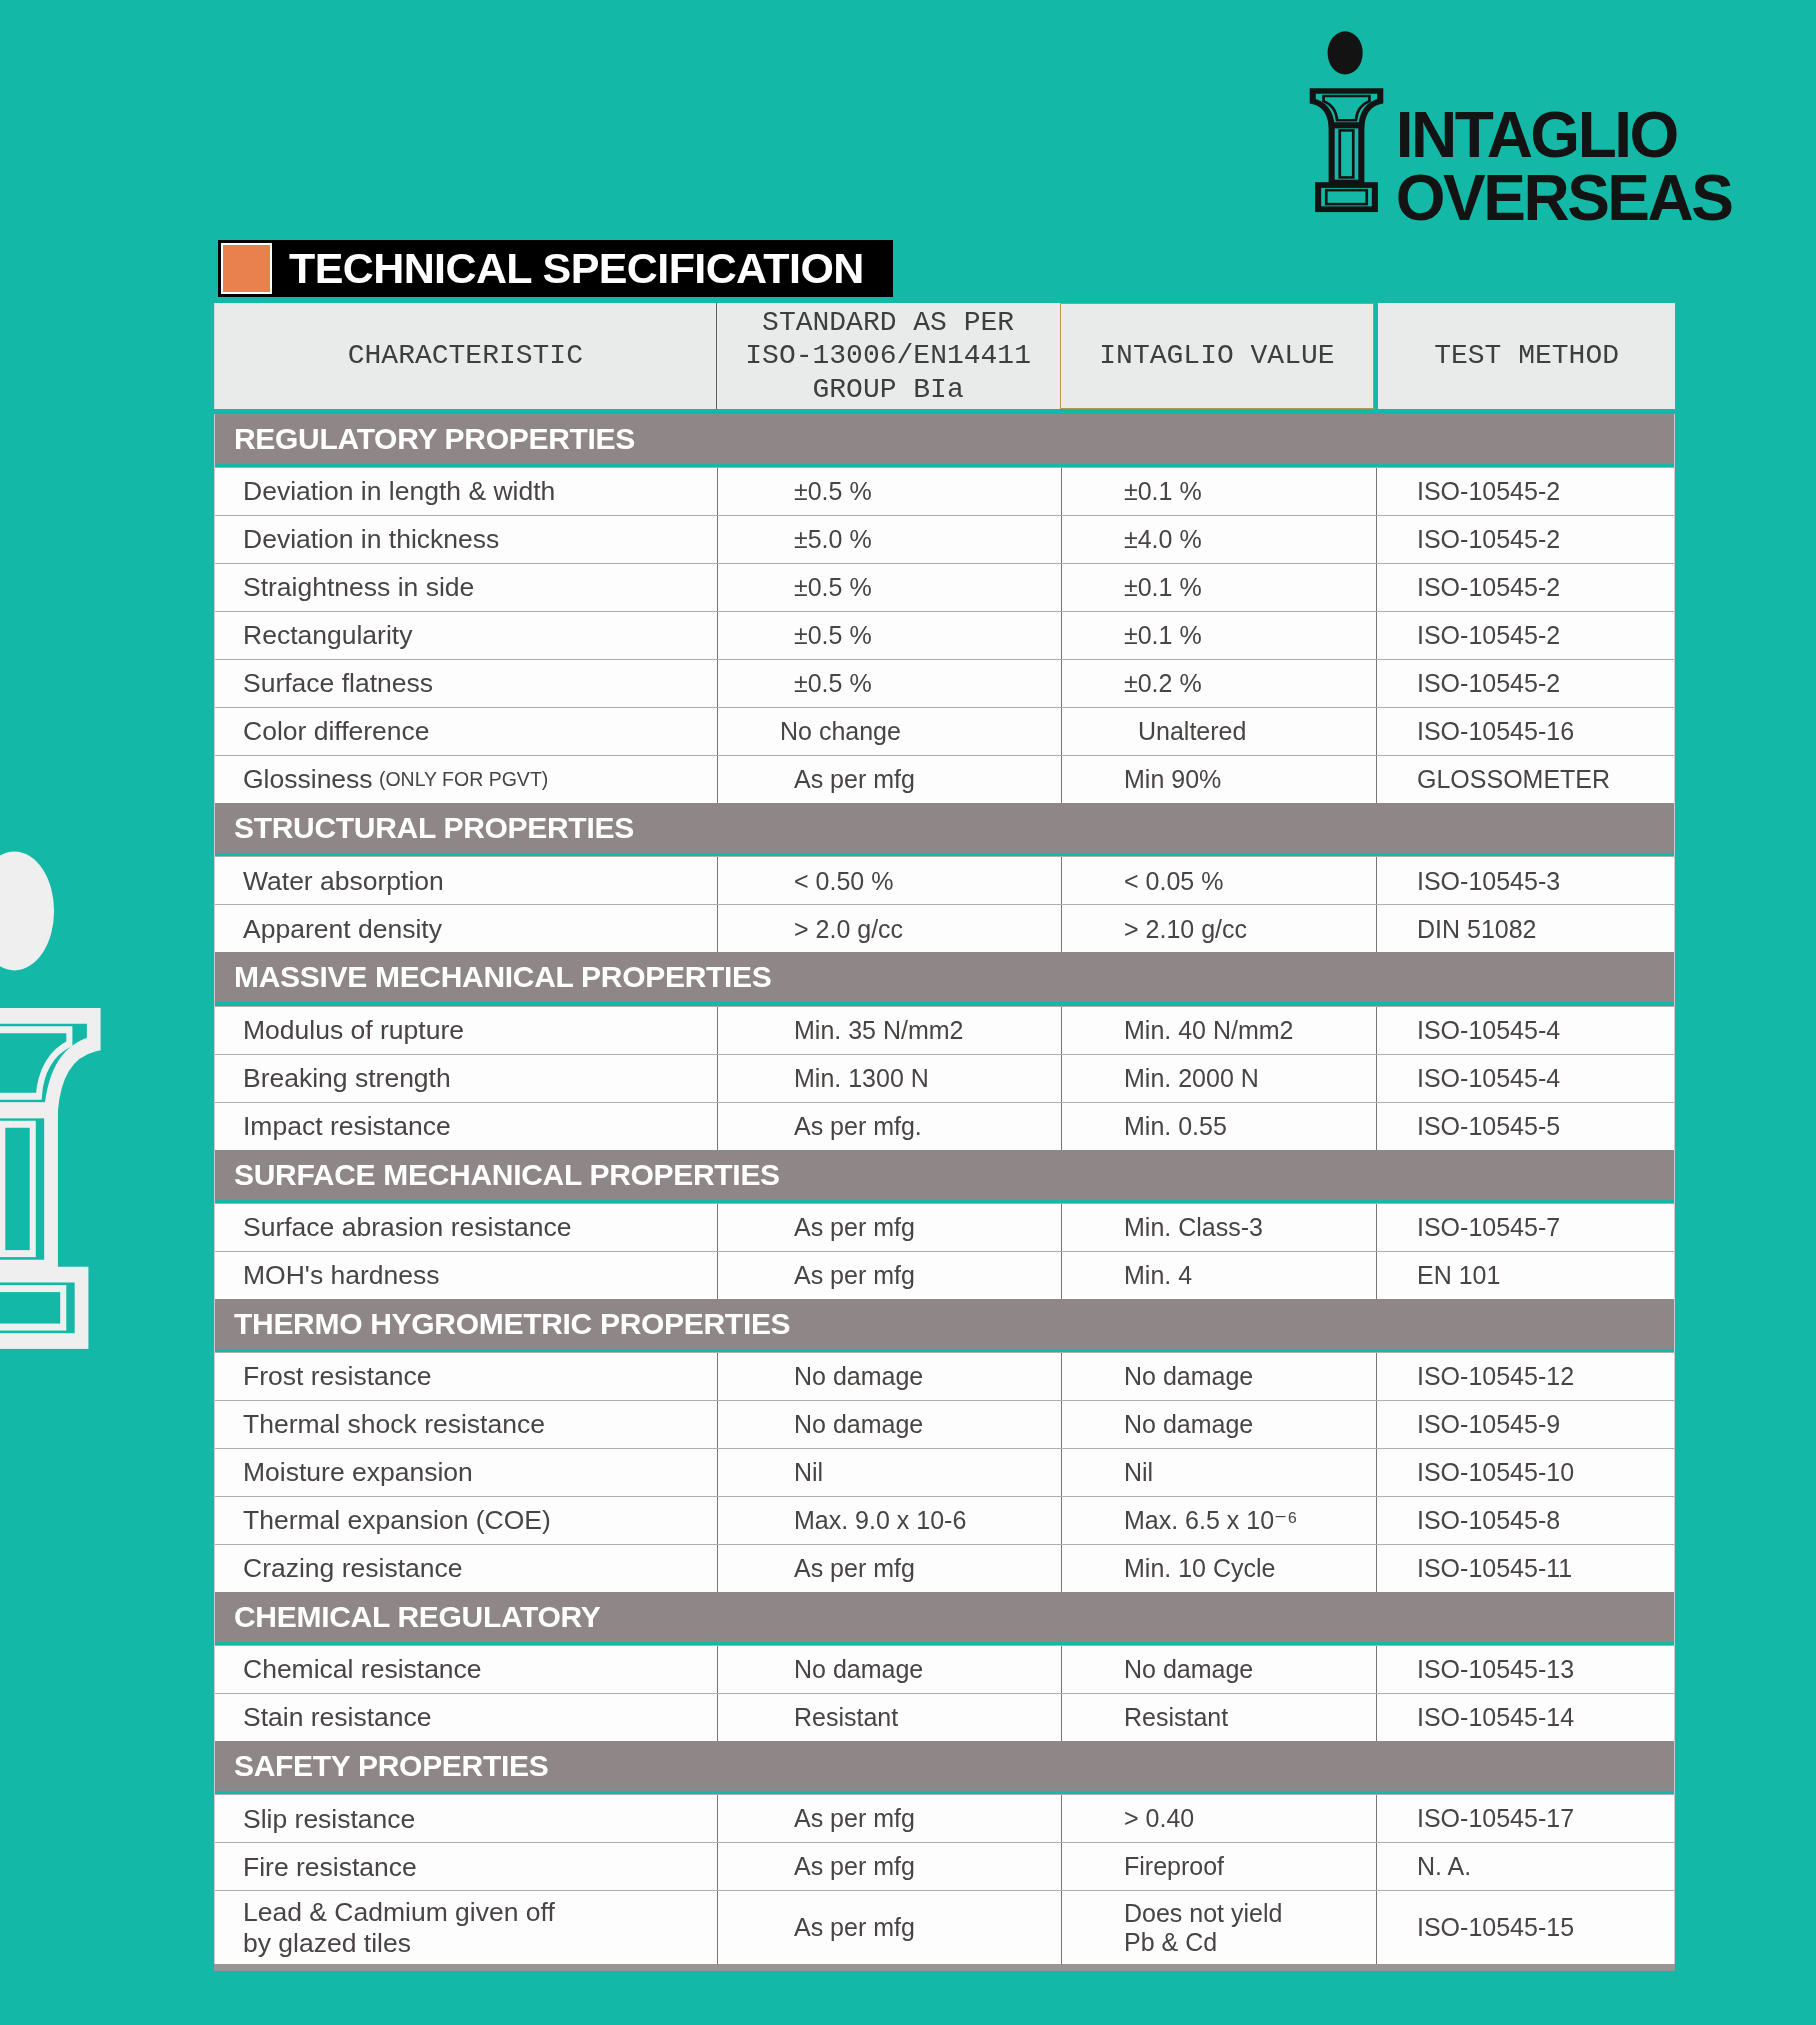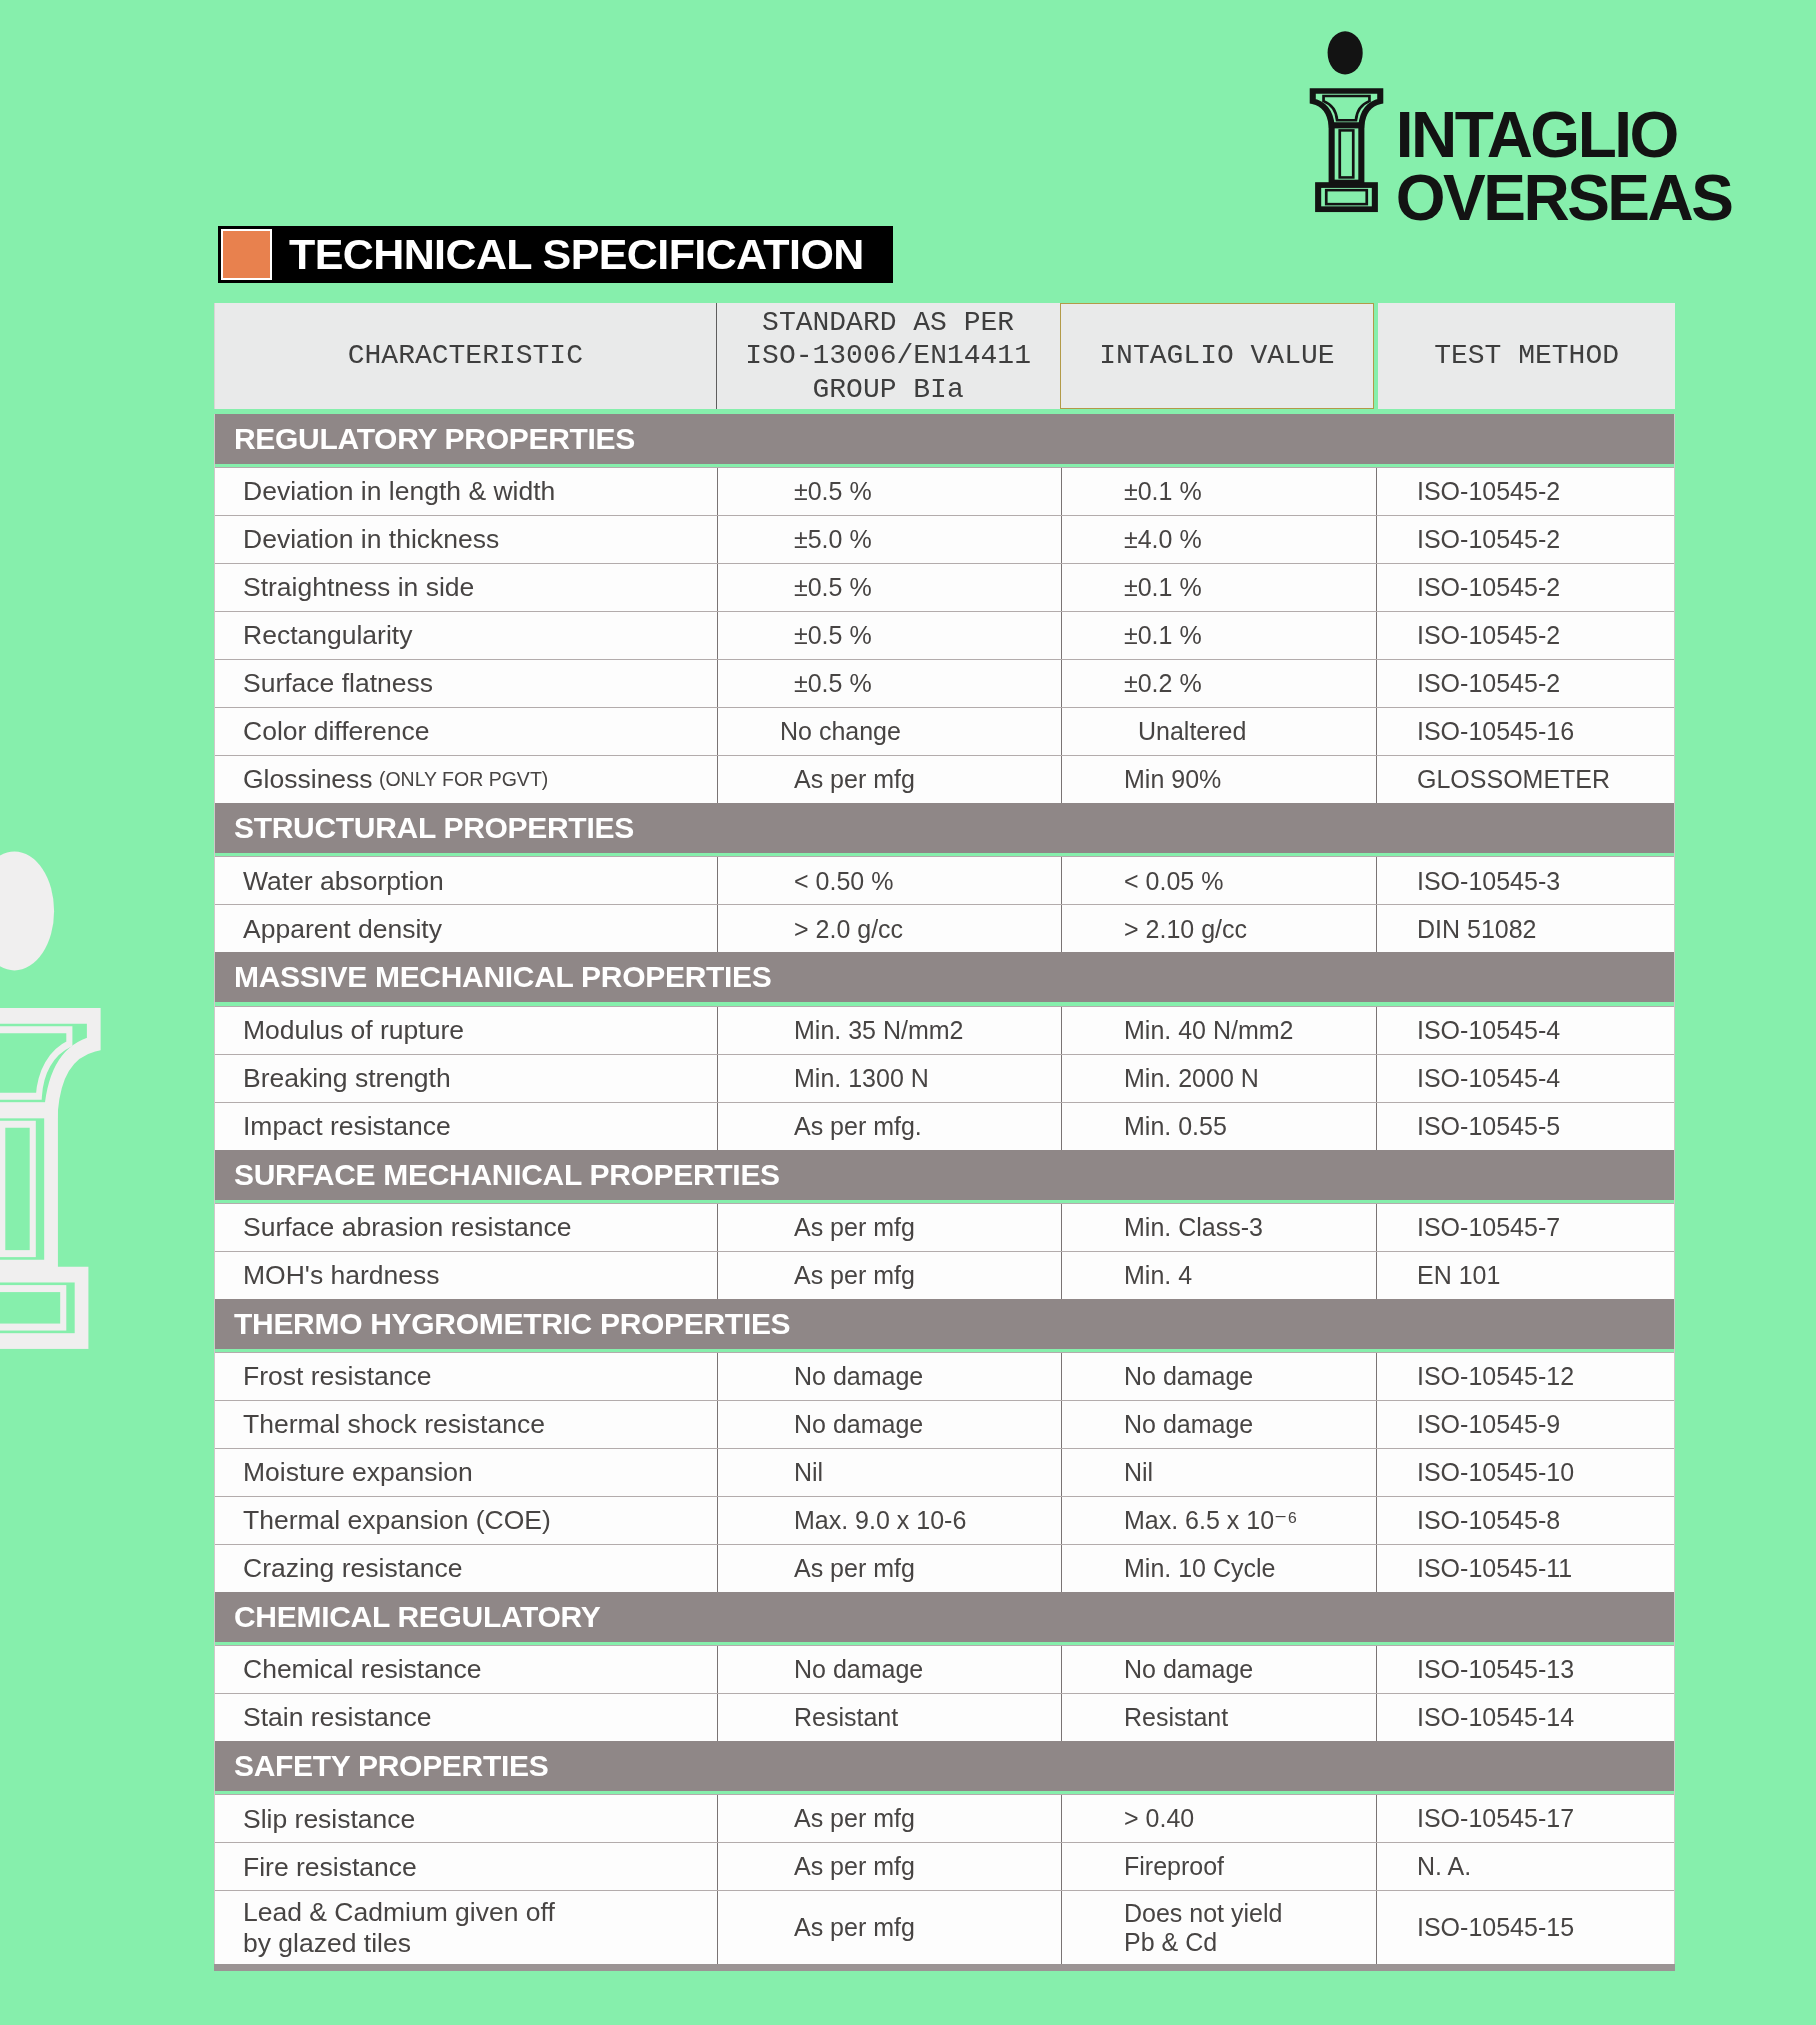--- a/index.html
+++ b/index.html
@@ -19,21 +19,21 @@
   html,body{margin:0;padding:0;}
   body{
     background:#ffffff;
     font-family:"Liberation Sans","DejaVu Sans",sans-serif;
     color:var(--text);
   }
   .page{
     position:relative;
     width:1816px;
     height:2025px;
-    background:#86efac;
+    background:#14b8a6;
     overflow:hidden;
   }
 
   
   .watermark{
     position:absolute;
     left:-74px;
     top:848px;
     width:183px;
     height:542px;
@@ -64,21 +64,21 @@
     letter-spacing:-2.5px;
     line-height:0.98;
     color:#131313;
     white-space:nowrap;
   }
 
   
   .title-bar{
     position:absolute;
     left:218px;
-    top:226px;
+    top:240px;
     width:675px;
     height:57px;
     background:var(--title-bg);
     z-index:2;
   }
   .title-accent{
     position:absolute;
     left:3.2px;
     top:2.5px;
     width:47px;

